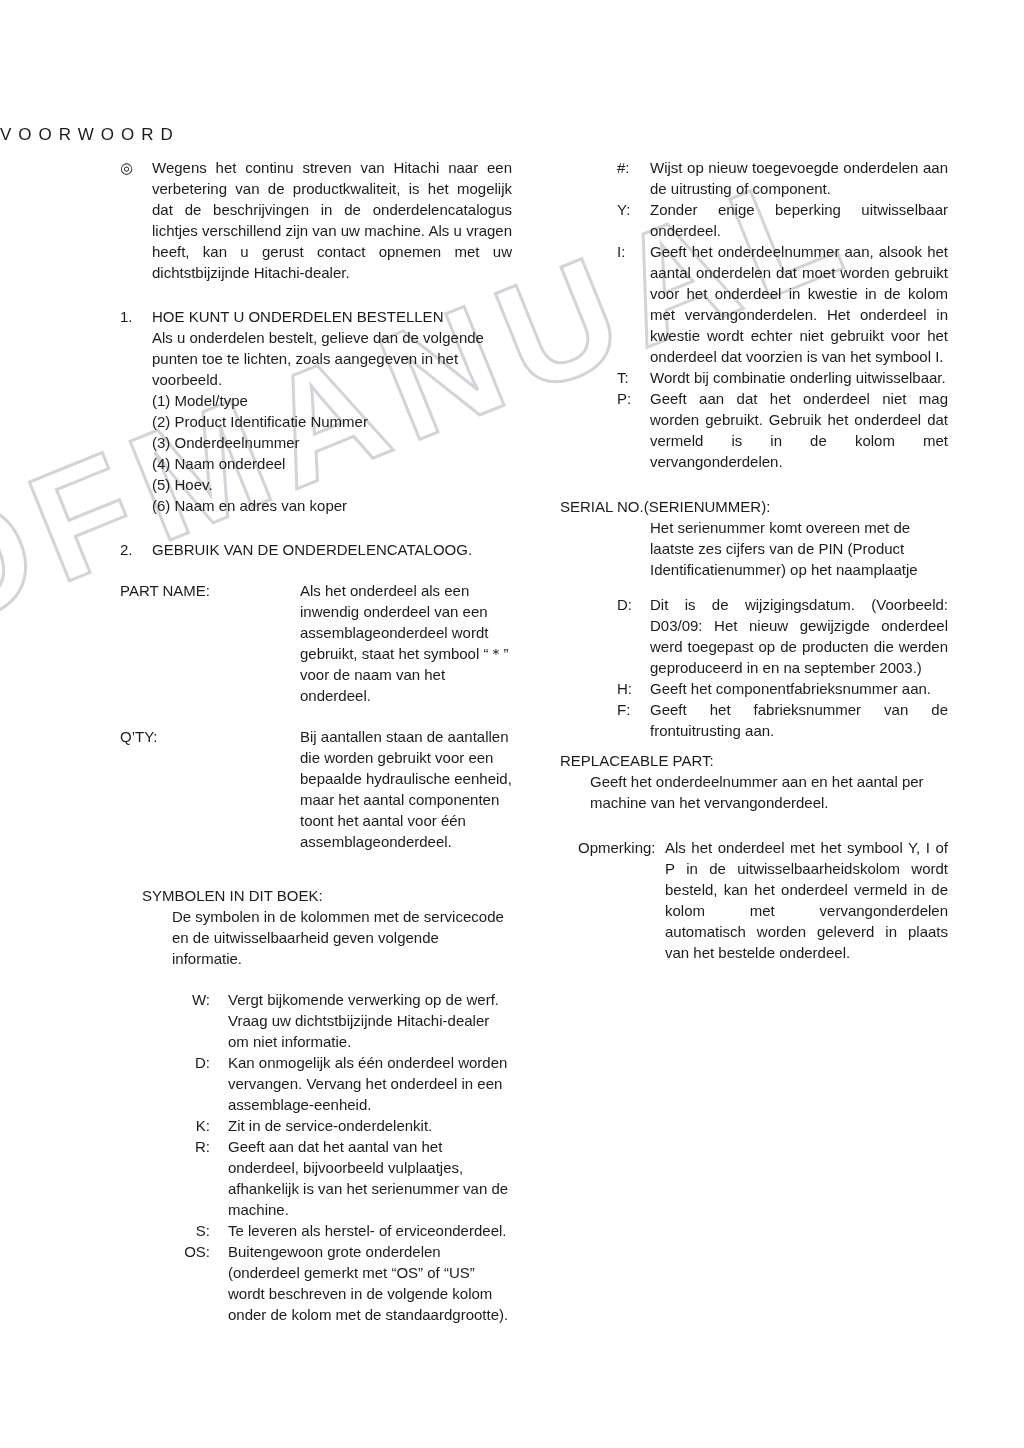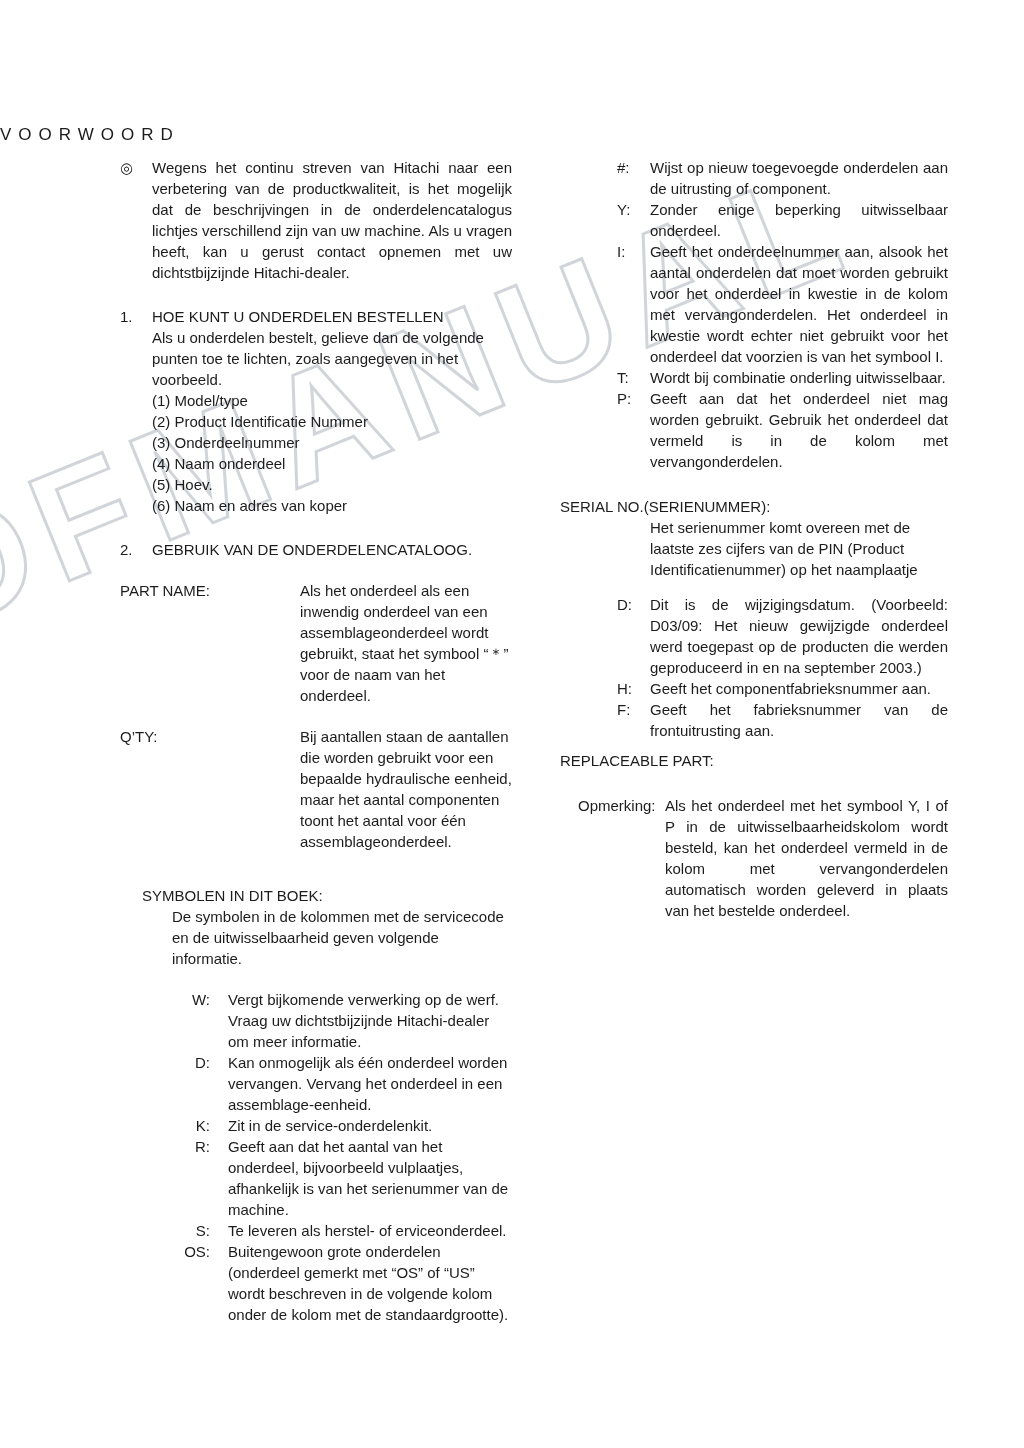--- a/index.html
+++ b/index.html
@@ -131,21 +131,21 @@
         <div class="term-label">Q’TY:</div>
         <p class="term-text">Bij aantallen staan de aantallen die worden gebruikt voor een bepaalde hydraulische eenheid, maar het aantal componenten toont het aantal voor één assemblageonderdeel.</p>
       </div>
 
       <div class="symbols">
         <div>SYMBOLEN IN DIT BOEK:</div>
         <p class="sym-intro">De symbolen in de kolommen met de servicecode en de uitwisselbaarheid geven volgende informatie.</p>
 
         <div class="sym-item">
           <span class="sym-key">W:</span>
-          <p class="sym-text">Vergt bijkomende verwerking op de werf. Vraag uw dichtstbijzijnde Hitachi-dealer om meer informatie.</p>
+          <p class="sym-text">Vergt bijkomende verwerking op de werf. Vraag uw dichtstbijzijnde Hitachi-dealer om niet informatie.</p>
         </div>
         <div class="sym-item">
           <span class="sym-key">D:</span>
           <p class="sym-text">Kan onmogelijk als één onderdeel worden vervangen. Vervang het onderdeel in een assemblage-eenheid.</p>
         </div>
         <div class="sym-item">
           <span class="sym-key">K:</span>
           <p class="sym-text">Zit in de service-onderdelenkit.</p>
         </div>
         <div class="sym-item">
@@ -206,20 +206,21 @@
           <p class="rsym-text">Geeft het componentfabrieksnummer aan.</p>
         </div>
         <div class="rsym-item">
           <span class="rsym-key">F:</span>
           <p class="rsym-text">Geeft het fabrieksnummer van de frontuitrusting aan.</p>
         </div>
       </div>
 
       <div class="replaceable-block">
         <div>REPLACEABLE PART:</div>
+        <p class="replaceable-text">Geeft het onderdeelnummer aan en het aantal per machine van het vervangonderdeel.</p>
       </div>
 
       <div class="remark">
         <span class="remark-label">Opmerking:</span>
         <p class="remark-text">Als het onderdeel met het symbool Y, I of P in de uitwisselbaarheidskolom wordt besteld, kan het onderdeel vermeld in de kolom met vervangonderdelen automatisch worden geleverd in plaats van het bestelde onderdeel.</p>
       </div>
 
     </div>
 
   </div>

